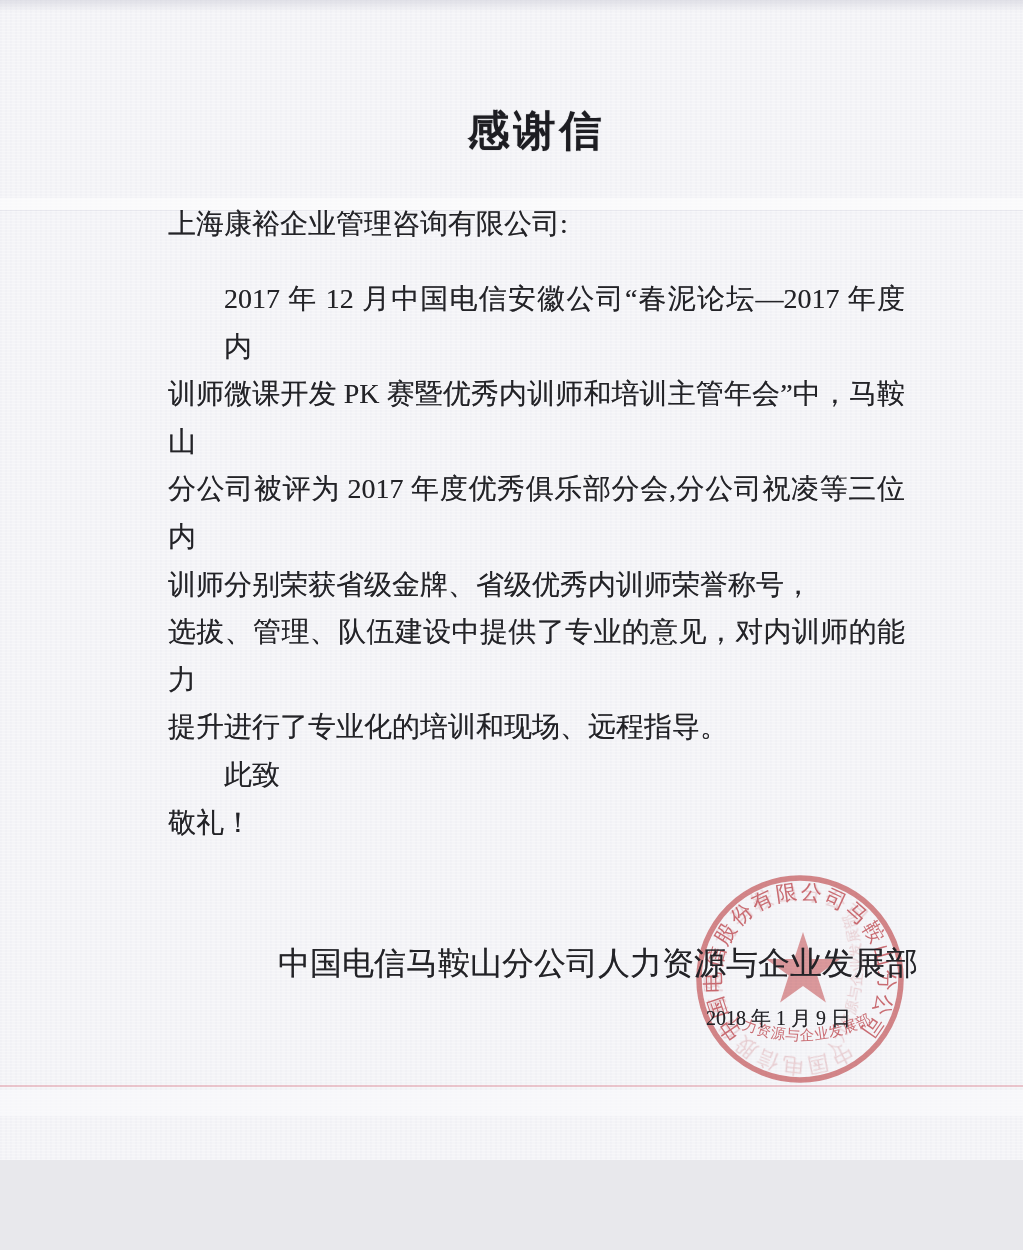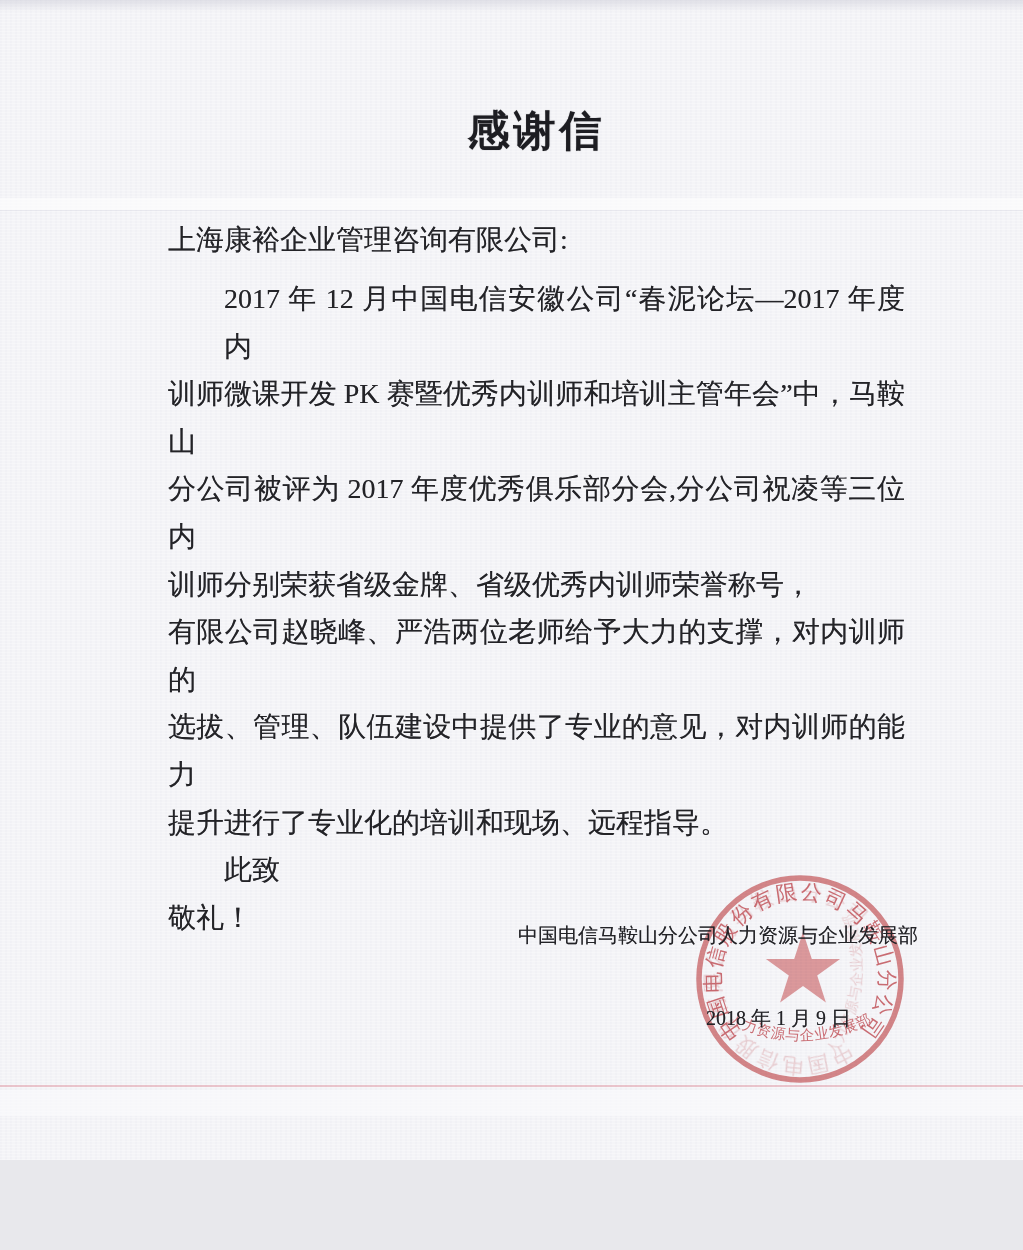--- a/index.html
+++ b/index.html
@@ -41,21 +41,21 @@
     font-size: 42px;
     line-height: 56px;
     font-weight: bold;
     letter-spacing: 4px;
     text-align: center;
     color: #1d1d22;
     text-shadow: 0 0 1px rgba(35,35,42,0.45);
   }
   .salutation {
     position: absolute;
-    top: 216px;
+    top: 200px;
     left: 168px;
     width: 737px;
     font-size: 28px;
     line-height: 47px;
     text-shadow: 0 0 0.5px rgba(40,40,48,0.55);
   }
   .letter-body {
     position: absolute;
     top: 275px;
     left: 168px;
@@ -63,23 +63,23 @@
     font-size: 28px;
     line-height: 47.6px;
     text-shadow: 0 0 0.5px rgba(40,40,48,0.55);
   }
   .line { width: 737px; }
   .line.indent { padding-left: 56px; width: 681px; }
   .line.fill { text-align: justify; text-align-last: justify; }
 
   .signature {
     position: absolute;
-    top: 912px;
+    top: 940px;
     right: 105px;
-    font-size: 20px;
+    font-size: 32px;
     line-height: 47px;
     z-index: 3;
     text-shadow: 0 0 0.5px rgba(40,40,48,0.55);
   }
   .date {
     position: absolute;
     top: 995px;
     left: 706px;
     font-size: 20px;
     line-height: 47px;
@@ -110,21 +110,20 @@
 
   <h1 class="title">感谢信</h1>
 
   <div class="salutation">上海康裕企业管理咨询有限公司:</div>
 
   <div class="letter-body">
     <div class="line indent fill">2017 年 12 月中国电信安徽公司“春泥论坛—2017 年度内</div>
     <div class="line fill">训师微课开发 PK 赛暨优秀内训师和培训主管年会”中，马鞍山</div>
     <div class="line fill">分公司被评为 2017 年度优秀俱乐部分会,分公司祝凌等三位内</div>
     <div class="line">训师分别荣获省级金牌、省级优秀内训师荣誉称号，</div>
-    <div class="line fill">有限公司赵晓峰、严浩两位老师给予大力的支撑，对内训师的</div>
     <div class="line fill">选拔、管理、队伍建设中提供了专业的意见，对内训师的能力</div>
     <div class="line">提升进行了专业化的培训和现场、远程指导。</div>
     <div class="line indent">此致</div>
     <div class="line">敬礼！</div>
   </div>
 
   <svg class="seal" viewBox="0 0 220 220" xmlns="http://www.w3.org/2000/svg" aria-hidden="true">
     <defs>
       <path id="seal-arc-top" d="M 44.5,156.9 A 80,80 0 1 1 175.5,156.9" fill="none"></path>
       <path id="seal-arc-bottom" d="M 38,154 A 153,153 0 0 0 182,154" fill="none"></path>

